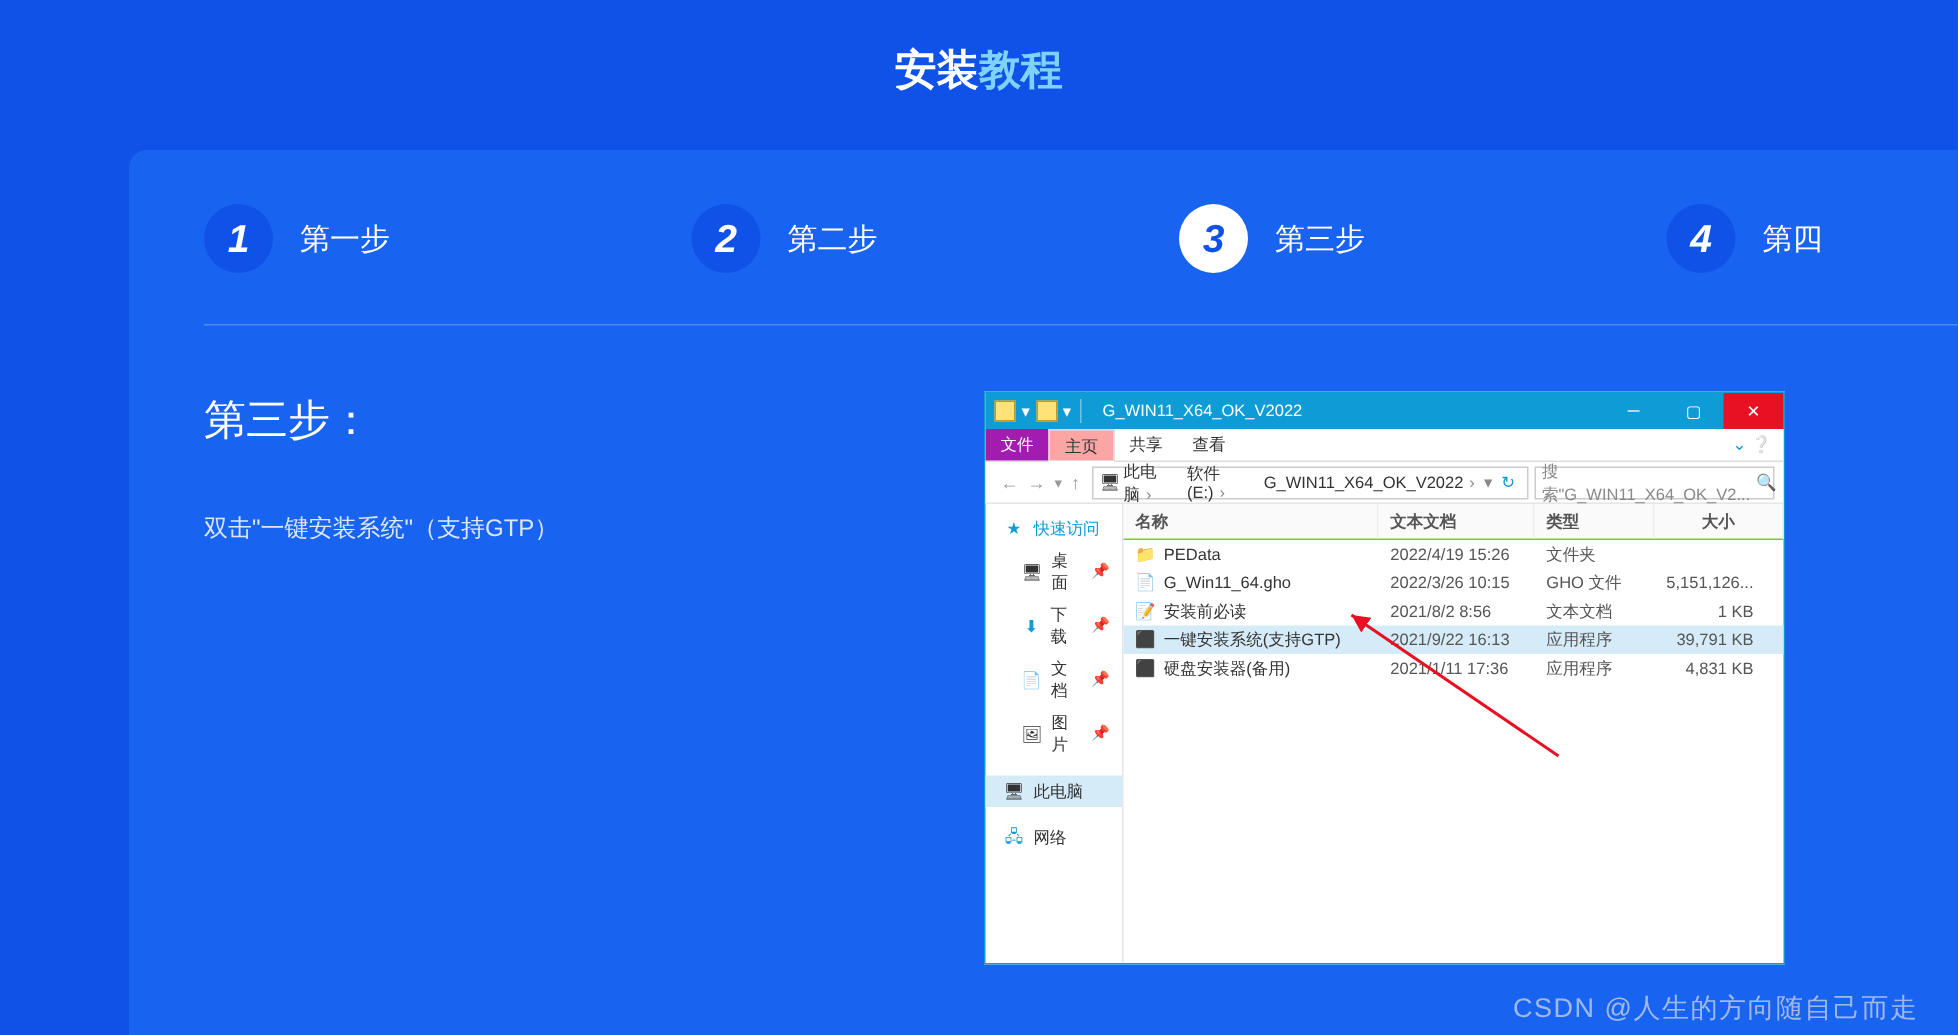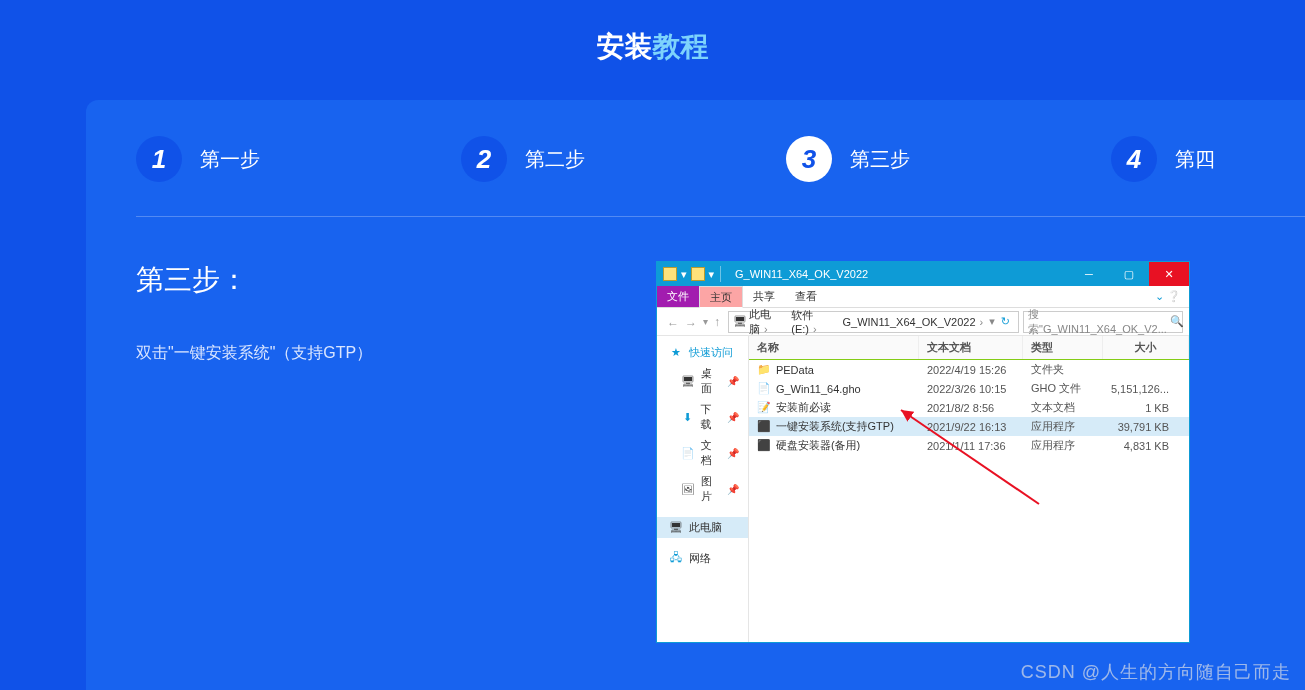--- a/index.html
+++ b/index.html
@@ -84,21 +84,21 @@
   .cell.date{ width:104px; color:#555;}
   .cell.type{ width:80px; color:#555;}
   .cell.size{ flex:1; color:#555; text-align:right; justify-content:flex-end; padding-right:20px;}
   .row.selected { background:#d6ebf8; }
   .fic { width:14px; height:12px; display:inline-flex; align-items:center; justify-content:center; }
   .arrow-annot {
     position:absolute; pointer-events:none;
   }
   .pin { color:#888; margin-left:auto; font-size:10px; }
   .watermark {
-    position: absolute; right: 14px; bottom: 6px;
+    position: absolute; right: 26px; bottom: 6px;
     color: rgba(230,230,230,0.65); font-size: 18px;
     letter-spacing: 1px;
   }
 </style>
 </head>
 <body>
 
 <div class="page-title">
   <span>安装</span><span class="accent">教程</span>
 </div>

